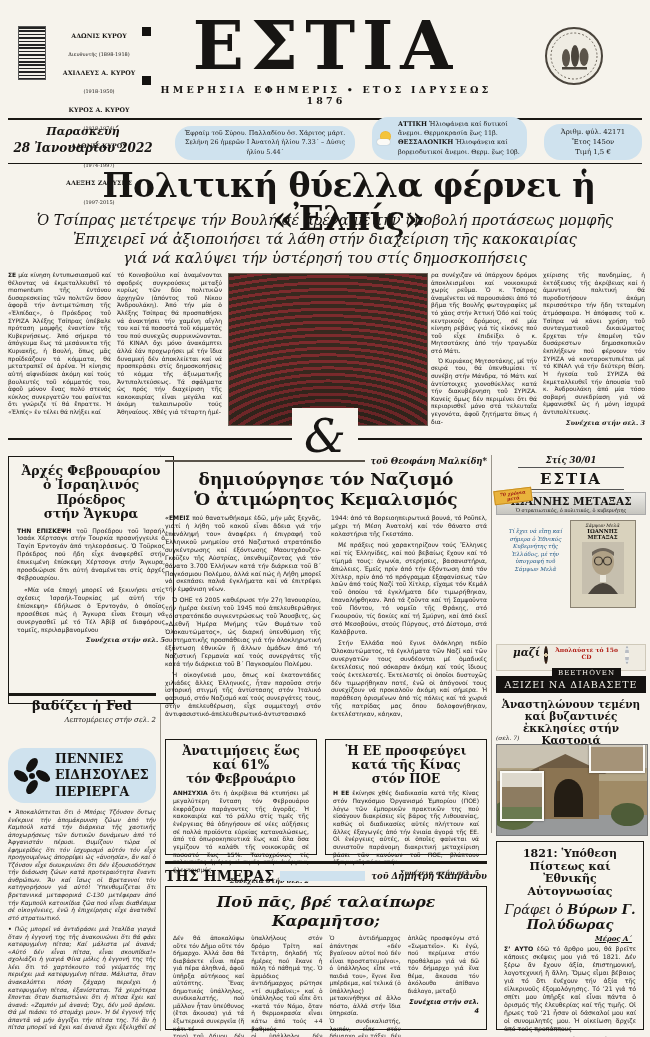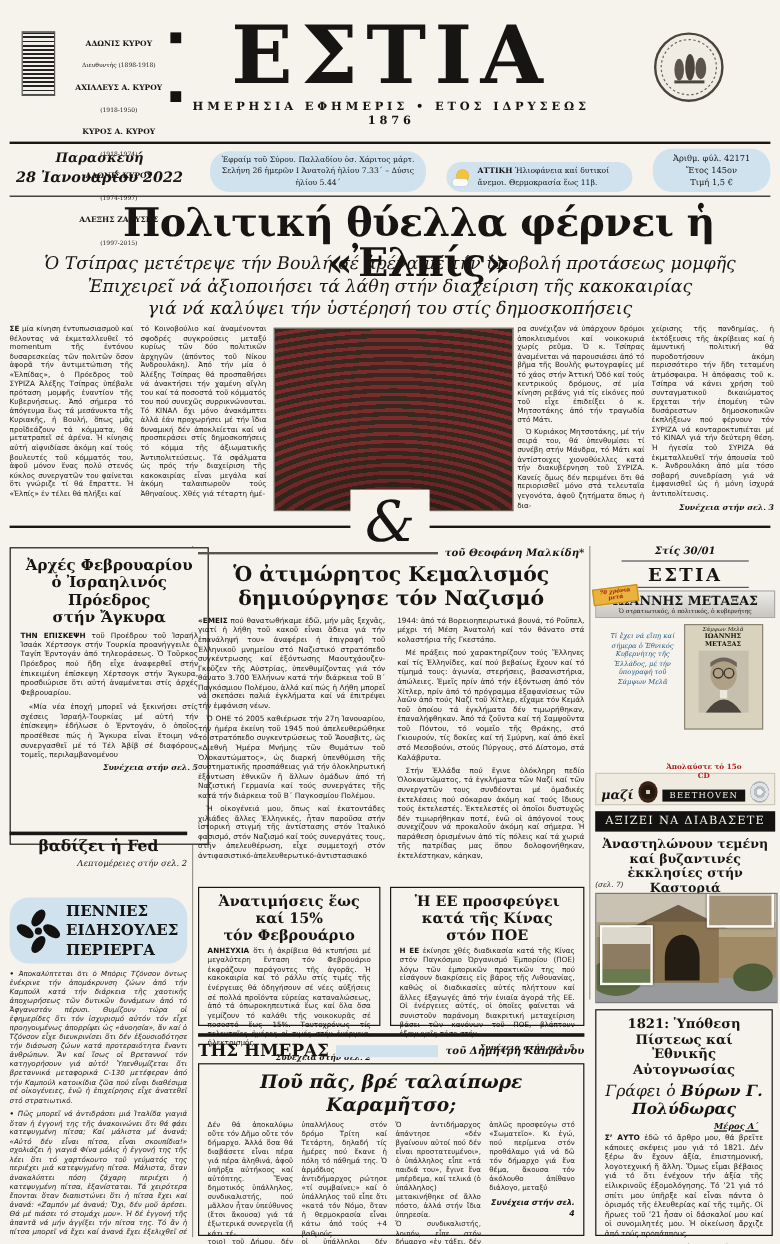--- a/index.html
+++ b/index.html
@@ -115,20 +115,21 @@
       <div>Ἐφραίμ τοῦ Σύρου. Παλλαδίου ὁσ. Χάριτος μάρτ.</div>
       <div>Σελήνη 26 ἡμερῶν Ι Ἀνατολή ἡλίου 7.33΄ – Δύσις ἡλίου 5.44΄</div>
     </div>
     <div class="cell bluebg" style="flex:1;display:flex;gap:4px;align-items:center;">
       <div class="sun">
           <div class="s"></div>
           <div class="c"></div>
         </div>
       <div>
         <div><b>ΑΤΤΙΚΗ</b><span> Ἡλιοφάνεια καί δυτικοί ἄνεμοι. Θερμοκρασία ἕως 11β.</span></div>
+        <div><b>ΘΕΣΣΑΛΟΝΙΚΗ</b><span> Ἡλιοφάνεια καί βορειοδυτικοί ἄνεμοι. Θερμ. ἕως 10β.</span></div>
       </div>
     </div>
     <div class="cell bluebg ctr" style="flex:0 0 88px;font-size:6.9px;">
       <div>Ἀριθμ. φύλ. 42171</div>
       <div>Ἔτος 145ον</div>
       <div>Τιμή 1,5 €</div>
     </div>
   </div>
 
   <div class="abs rule" style="left:8px;right:8px;top:163px;height:1px;"></div>
@@ -208,22 +209,22 @@
     <p><b>• </b><span>Ἀποκαλύπτεται ὅτι ὁ Μπόρις Τζόνσον ὄντως ἐνέκρινε τήν ἀπομάκρυνση ζώων ἀπό τήν Καμπούλ κατά τήν διάρκεια τῆς χαοτικῆς ἀποχωρήσεως τῶν δυτικῶν δυνάμεων ἀπό τό Ἀφγανιστάν πέρυσι. Θυμίζουν τώρα οἱ ἐφημερίδες ὅτι τόν ἰσχυρισμό αὐτόν τόν εἶχε προηγουμένως ἀπορρίψει ὡς «ἀνοησία», ἄν καί ὁ Τζόνσον εἶχε διευκρινίσει ὅτι δέν ἐξουσιοδότησε τήν διάσωση ζώων κατά προτεραιότητα ἔναντι ἀνθρώπων. Ἄν καί ἴσως οἱ Βρεταννοί τόν κατηγορήσουν γιά αὐτό! Ὑπενθυμίζεται ὅτι βρεταννικά μεταφορικά C-130 μετέφεραν ἀπό τήν Καμπούλ κατοικίδια ζῶα πού εἶναι διαθέσιμα σέ οἰκογένειες, ἐνῶ ἡ ἐπιχείρησις εἶχε ἀνατεθεῖ στό στρατιωτικό.</span></p>
     <p style="margin-top:4px;"><b>• </b><span>Πῶς μπορεῖ νά ἀντιδράσει μιά Ἰταλίδα γιαγιά ὅταν ἡ ἐγγονή της τῆς ἀνακοινώνει ὅτι θά φάει κατεψυγμένη πίτσα; Καί μάλιστα μέ ἀνανά; «Αὐτό δέν εἶναι πίτσα, εἶναι σκουπίδια!» σχολιάζει ἡ γιαγιά Φίνα μόλις ἡ ἐγγονή της τῆς λέει ὅτι τό χαρτόκουτο τοῦ γεύματός της περιέχει μιά κατεψυγμένη πίτσα. Μάλιστα, ὅταν ἀνακαλύπτει πόση ζάχαρη περιέχει ἡ κατεψυγμένη πίτσα, ἐξανίσταται. Τά χειρότερα ἔπονται ὅταν διαπιστώνει ὅτι ἡ πίτσα ἔχει καί ἀνανά: «Ζαμπόν μέ ἀνανά; Ὄχι, δέν μοῦ ἀρέσει. Θά μέ πιάσει τό στομάχι μου». Ἡ δέ ἐγγονή τῆς ἀπαντᾶ νά μήν ἀγγίξει τήν πίτσα της. Τό ἄν ἡ πίτσα μπορεῖ νά ἔχει καί ἀνανά ἔχει ἐξελιχθεῖ σέ πολύ μεγάλο θέμα πού ἔχει συζητηθεῖ εὐρέως.</span></p>
   </div>
 
   <div class="abs" style="left:165px;top:456px;width:322px;height:261px;overflow:hidden;">
     <div style="display:flex;align-items:center;gap:6px;">
       <div style="flex:1;height:2px;background:#5a544b;"></div>
       <div class="bi" style="font-size:8.5px;">τοῦ Θεοφάνη Μαλκίδη*</div>
     </div>
     <div class="boxhead ctr" style="font-size:17px;margin-top:4px;">
+      <div>δημιούργησε τόν Ναζισμό</div>
       <div>Ὁ ἀτιμώρητος Κεμαλισμός</div>
-      <div>δημιούργησε τόν Ναζισμό</div>
     </div>
     <div class="colgap2 sans just" style="font-size:6.1px;line-height:1.3;margin-top:5px;">
       <p><b>«ΕΜΕΙΣ</b><span> πού θανατωθήκαμε ἐδῶ, μήν μᾶς ξεχνᾶς, γιατί ἡ λήθη τοῦ κακοῦ εἶναι ἄδεια γιά τήν ἐπανάληψή του» ἀναφέρει ἡ ἐπιγραφή τοῦ Ἑλληνικοῦ μνημείου στό Ναζιστικό στρατόπεδο συγκέντρωσης καί ἐξόντωσης Μαουτχάουζεν-Γκοῦζεν τῆς Αὐστρίας, ὑπενθυμίζοντας γιά τόν θάνατο 3.700 Ἑλλήνων κατά τήν διάρκεια τοῦ Β΄ Παγκόσμιου Πολέμου, ἀλλά καί πώς ἡ Λήθη μπορεῖ νά σκεπάσει παλιά ἐγκλήματα καί νά ἐπιτρέψει τήν ἐμφάνιση νέων.</span></p>
       <p class="ind" style="margin-top:3px;">Ὁ ΟΗΕ τό 2005 καθιέρωσε τήν 27η Ἰανουαρίου, τήν ἡμέρα ἐκείνη τοῦ 1945 πού ἀπελευθερώθηκε τό στρατόπεδο συγκεντρώσεως τοῦ Ἄουσβιτς, ὡς «Διεθνῆ Ἡμέρα Μνήμης τῶν Θυμάτων τοῦ Ὁλοκαυτώματος», ὡς διαρκή ὑπενθύμιση τῆς συστηματικῆς προσπάθειας γιά τήν ὁλοκληρωτική ἐξόντωση ἐθνικῶν ἤ ἄλλων ὁμάδων ἀπό τή Ναζιστική Γερμανία καί τούς συνεργάτες τῆς κατά τήν διάρκεια τοῦ Β΄ Παγκοσμίου Πολέμου.</p>
       <p class="ind" style="margin-top:3px;">Ἡ οἰκογένειά μου, ὅπως καί ἑκατοντάδες χιλιάδες ἄλλες Ἑλληνικές, ἦταν παροῦσα στήν ἱστορική στιγμή τῆς ἀντίστασης στόν Ἰταλικό φασισμό, στόν Ναζισμό καί τούς συνεργάτες τους, στήν ἀπελευθέρωση, εἶχε συμμετοχή στόν ἀντιφασιστικό-ἀπελευθερωτικό-ἀντιστασιακό ἀγῶνα 1940-</p>
       <p>1944: ἀπό τά Βορειοηπειρωτικά βουνά, τό Ροῦπελ, μέχρι τή Μέση Ἀνατολή καί τόν θάνατο στά κολαστήρια τῆς Γκεστάπο.</p>
       <p class="ind" style="margin-top:3px;">Μέ πράξεις πού χαρακτηρίζουν τούς Ἕλληνες καί τίς Ἑλληνίδες, καί πού βεβαίως ἔχουν καί τό τίμημά τους: ἀγωνία, στερήσεις, βασανιστήρια, ἀπώλειες. Ἐμεῖς πρίν ἀπό τήν ἐξόντωση ἀπό τόν Χίτλερ, πρίν ἀπό τό πρόγραμμα ἐξαφανίσεως τῶν λαῶν ἀπό τούς Ναζί τοῦ Χίτλερ, εἴχαμε τόν Κεμάλ τοῦ ὁποίου τά ἐγκλήματα δέν τιμωρήθηκαν, ἐπαναλήφθηκαν. Ἀπό τά ζοῦντα καί τή Σαμψοῦντα τοῦ Πόντου, τό νομεῖο τῆς Θράκης, στό Γκιουρούν, τίς δοκίες καί τή Σμύρνη, καί ἀπό ἐκεῖ στό Μεσοβούνι, στούς Πύργους, στό Δίστομο, στά Καλάβρυτα.</p>
       <p class="ind" style="margin-top:3px;">Στήν Ἑλλάδα πού ἔγινε ὁλόκληρη πεδίο Ὁλοκαυτώματος, τά ἐγκλήματα τῶν Ναζί καί τῶν συνεργατῶν τους συνδέονται μέ ὁμαδικές ἐκτελέσεις πού σόκαραν ἀκόμη καί τούς ἴδιους τούς ἐκτελεστές. Ἐκτελεστές οἱ ὁποῖοι δυστυχῶς δέν τιμωρήθηκαν ποτέ, ἐνῶ οἱ ἀπόγονοί τους συνεχίζουν νά προκαλοῦν ἀκόμη καί σήμερα. Ἡ παράθεση ὁρισμένων ἀπό τίς πόλεις καί τά χωριά τῆς πατρίδας μας ὅπου δολοφονήθηκαν, ἐκτελέστηκαν, κάηκαν,</p>
 
     </div>
@@ -250,21 +251,21 @@
           <path d="M10 14 Q21 4 32 14 L32 10 Q21 2 10 10 Z" fill="#6d655a"></path>
           <circle cx="16.5" cy="19" r="4" fill="none" stroke="#3c362e" stroke-width="1.2"></circle>
           <circle cx="25.5" cy="19" r="4" fill="none" stroke="#3c362e" stroke-width="1.2"></circle>
           <path d="M6 52 Q21 30 36 52 Z" fill="#4a443c"></path>
           <rect x="18" y="33" width="6" height="7" fill="#ece8dd"></rect>
         </svg>
       </div>
     </div>
   </div>
 
-  <div class="abs" style="left:496px;top:644px;width:150px;height:27px;background:#efebe1;border:1px solid #cfc9ba;display:flex;align-items:flex-end;gap:4px;padding:1px 4px;box-sizing:border-box;">
+  <div class="abs" style="left:496px;top:644px;width:150px;height:27px;background:#efebe1;border:1px solid #cfc9ba;display:flex;align-items:flex-start;gap:4px;padding:1px 16px;box-sizing:border-box;">
     <span style="font-size:10.5px;font-style:italic;font-weight:bold;">μαζί</span>
     <div class="vinyl"></div>
     <div class="ctr" style="flex:1;">
       <div style="font-size:6px;font-weight:bold;color:#b01c14;">Ἀπολαύστε τό 15ο CD</div>
       <div class="blktxt" style="display:inline-block;font-size:7px;letter-spacing:1px;padding:1px 6px;">BEETHOVEN</div>
     </div>
     <div class="cdisc"></div>
   </div>
 
   <div class="abs blktxt ctr" style="left:496px;top:676px;width:150px;height:17px;line-height:17px;font-size:9.5px;letter-spacing:1px;">ΑΞΙΖΕΙ ΝΑ ΔΙΑΒΑΣΕΤΕ</div>
@@ -287,21 +288,21 @@
     </div>
     <div class="rt bi" style="font-size:7px;text-decoration:underline;margin:2px 4px 2px 0;">Μέρος Α΄</div>
     <div class="sans just" style="font-size:6.2px;line-height:1.3;">
       <b>Σ’ ΑΥΤΟ</b><span> ἐδῶ τό ἄρθρο μου, θά βρεῖτε κάποιες σκέψεις μου γιά τό 1821. Δέν ξέρω ἄν ἔχουν ἀξία, ἐπιστημονική, λογοτεχνική ἤ ἄλλη. Ὅμως εἶμαι βέβαιος γιά τό ὅτι ἐνέχουν τήν ἀξία τῆς εἰλικρινοῦς ἐξομολόγησης. Τό ’21 γιά τό σπίτι μου ὑπῆρξε καί εἶναι πάντα ὁ ὁρισμός τῆς ἐλευθερίας καί τῆς τιμῆς. Οἱ ἥρωες τοῦ ’21 ἦσαν οἱ δάσκαλοί μου καί οἱ συνομιλητές μου. Ἡ οἰκείωση ἄρχιζε ἀπό τούς προπάππους</span>
     </div>
     <div class="cont">Συνέχεια στήν σελ. 5</div>
   </div>
 
   <div class="abs nbox" style="left:165px;top:739px;width:152px;height:116px;padding:5px 7px;box-sizing:border-box;">
     <div class="boxhead ctr" style="font-size:12px;">
-      <div>Ἀνατιμήσεις ἕως καί 15%</div>
+      <div>Ἀνατιμήσεις ἕως καί 61%</div>
       <div>τόν Φεβρουάριο</div>
     </div>
     <div class="sans just" style="font-size:6px;line-height:1.28;margin-top:3px;">
       <b>ΑΝΗΣΥΧΙΑ</b><span> ὅτι ἡ ἀκρίβεια θά κτυπήσει μέ μεγαλύτερη ἔνταση τόν Φεβρουάριο ἐκφράζουν παράγοντες τῆς ἀγορᾶς. Ἡ κακοκαιρία καί τό ράλλυ στίς τιμές τῆς ἐνέργειας θά ὁδηγήσουν σέ νέες αὐξήσεις σέ πολλά προϊόντα εὐρείας καταναλώσεως, ἀπό τά ὀπωροκηπευτικά ἕως καί ὅλα ὅσα γεμίζουν τό καλάθι τῆς νοικοκυρᾶς σέ ποσοστό ἕως 15%. Ταυτοχρόνως τίς τελευταῖες ἡμέρες οἱ τιμές στήν ἐνέργεια, ἠλεκτρισμός,</span>
     </div>
     <div class="cont">Συνέχεια στήν σελ. 2</div>
   </div>
 
   <div class="abs nbox" style="left:325px;top:739px;width:162px;height:116px;padding:5px 7px;box-sizing:border-box;">
     <div class="boxhead ctr" style="font-size:12px;">

